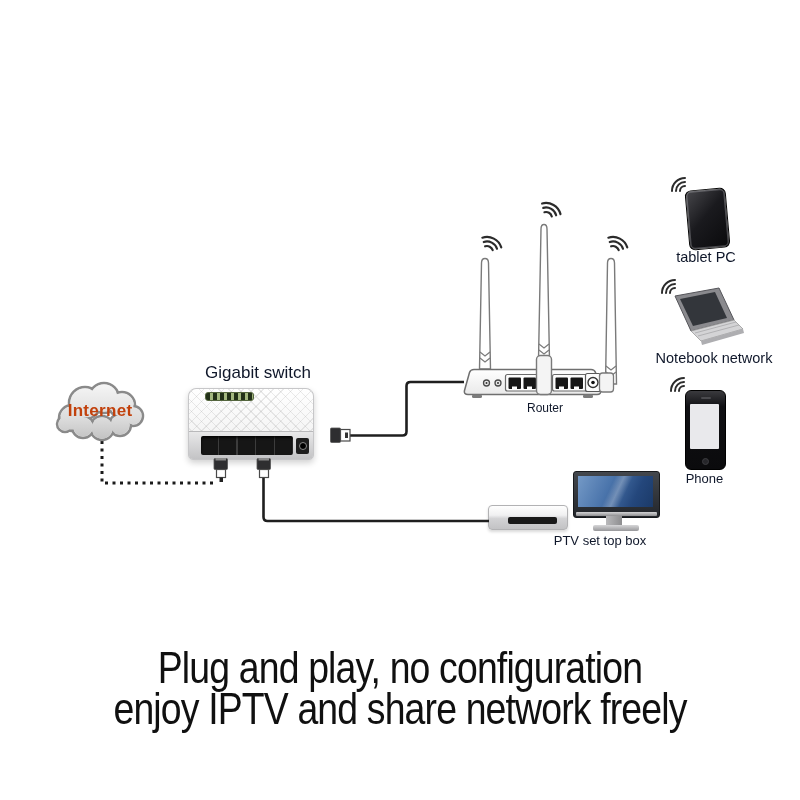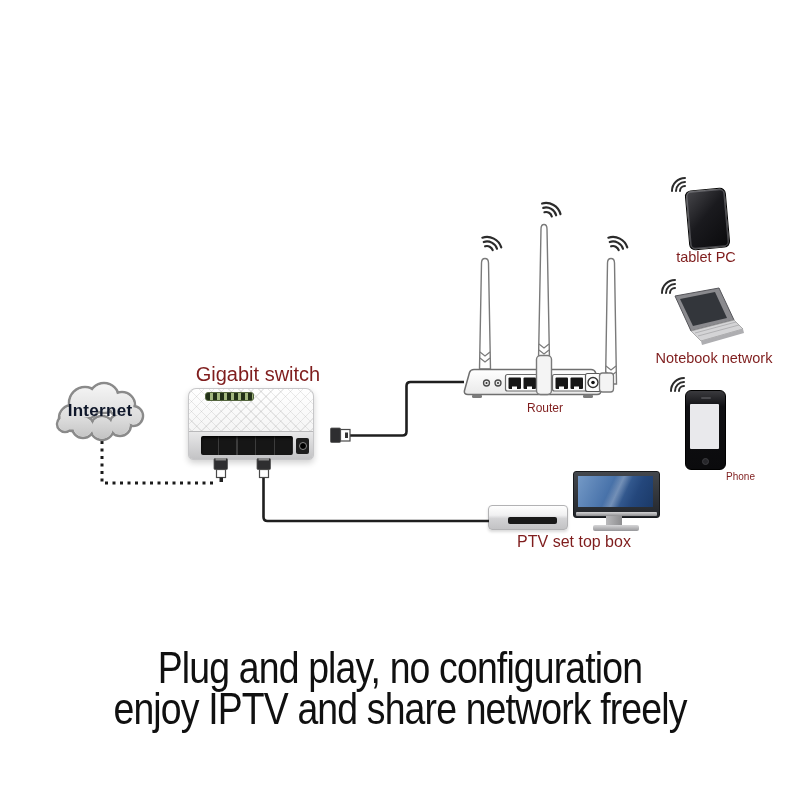--- a/index.html
+++ b/index.html
@@ -4,25 +4,25 @@
 <style>
   html,body{margin:0;padding:0;background:#ffffff;}
   #canvas{
     position:relative;width:800px;height:800px;background:#ffffff;overflow:hidden;
     font-family:"Liberation Sans", sans-serif;
   }
   .abs{position:absolute;}
   
   .dev-label{
     position:absolute;transform:translateX(-50%);white-space:nowrap;
-    color:#7f1d1d;font-size:14.5px;z-index:3;
+    color:#0f172a;font-size:14.5px;z-index:3;
   }
   .internet-label{
     position:absolute;transform:translateX(-50%);white-space:nowrap;
-    color:#0f172a;font-size:17px;font-weight:bold;letter-spacing:.3px;z-index:3;
+    color:#c2410c;font-size:17px;font-weight:bold;letter-spacing:.3px;z-index:3;
   }
   
   .caption{
     position:absolute;left:0;top:647px;width:800px;text-align:center;
     color:#101010;font-size:44px;line-height:41px;letter-spacing:-1px;
     transform:scaleX(.85);transform-origin:50% 50%;z-index:3;
   }
   
   .switch-box{
     left:188px;top:388px;width:124px;height:70px;z-index:1;
@@ -288,30 +288,30 @@
       <g>
         <path d="M684 386 A5 5 0 0 0 679 391"></path>
           <path d="M684 382 A9 9 0 0 0 675 391"></path>
           <path d="M684 378 A13 13 0 0 0 671 391"></path>
       </g>
     </g>
   </svg>
 
   <div class="internet-label" style="left:100px;top:401px;">Internet</div>
 
-  <div class="dev-label" style="left:258px;top:363px;font-size:20px;">Gigabit switch</div>
+  <div class="dev-label" style="left:258px;top:363px;font-size:17px;">Gigabit switch</div>
 
   <div class="dev-label" style="left:545px;top:401px;font-size:12px;">Router</div>
 
   <div class="dev-label" style="left:706px;top:249px;">tablet PC</div>
 
   <div class="dev-label" style="left:714px;top:350px;">Notebook network</div>
 
-  <div class="dev-label" style="left:733px;top:471px;font-size:10px;padding-left:15px;">Phone</div>
-
-  <div class="dev-label" style="left:574px;top:533px;font-size:16px;">PTV set top box</div>
+  <div class="dev-label" style="left:697px;top:471px;font-size:13px;padding-left:15px;">Phone</div>
+
+  <div class="dev-label" style="left:600px;top:533px;font-size:13px;">PTV set top box</div>
 
   <div class="caption">
     <div>Plug and play, no configuration</div>
     <div>enjoy IPTV and share network freely</div>
   </div>
 
 </div>
 
 </body></html>

